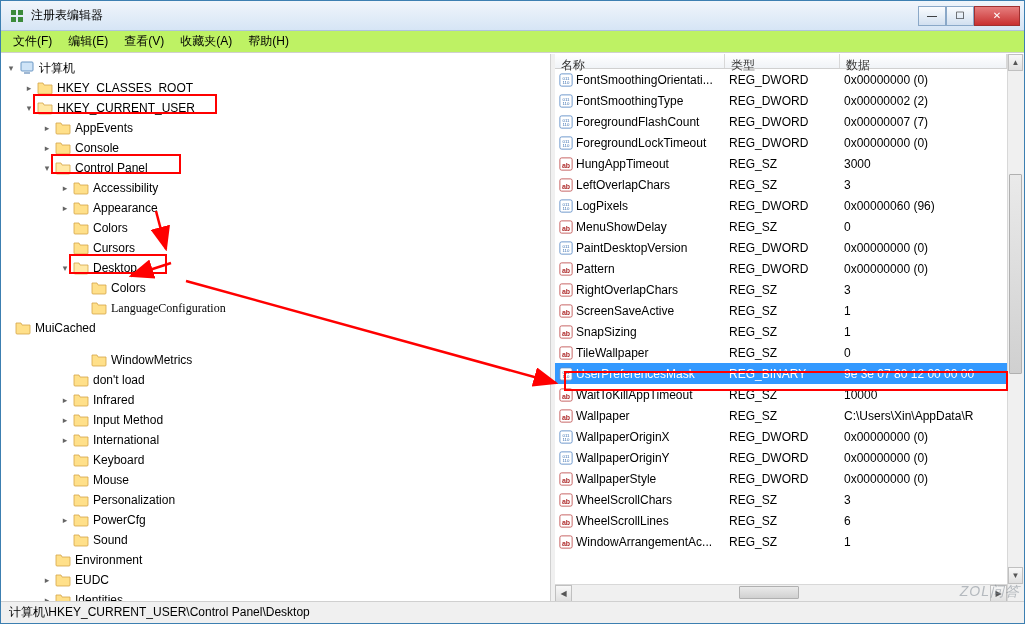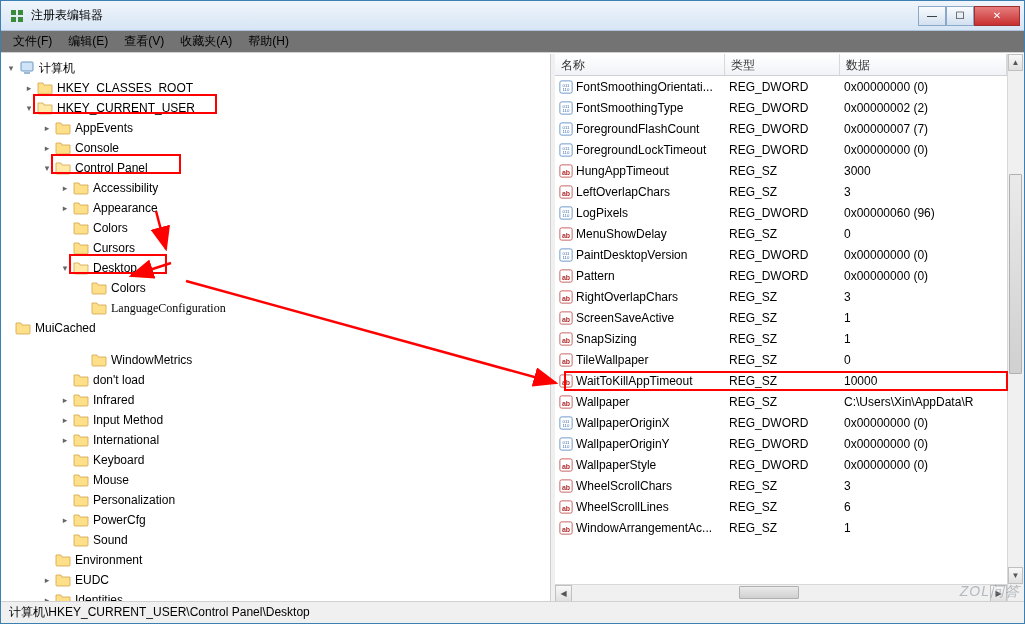--- a/index.html
+++ b/index.html
@@ -4,27 +4,27 @@
 <style>
 * { box-sizing: border-box; margin: 0; padding: 0; }
 body { font-family: "Microsoft YaHei", Tahoma, sans-serif; font-size: 12px; background: #fff; overflow: hidden; }
 .window { width: 1025px; height: 624px; border: 1px solid #3c7fb1; background: #fff; display: flex; flex-direction: column; position: relative; }
 .titlebar { height: 30px; background: linear-gradient(to bottom, #f0f5fb, #d6e5f5); display: flex; align-items: center; padding: 0 4px 0 8px; border-bottom: 1px solid #b0c4de; }
 .titlebar .app-icon { width: 16px; height: 16px; margin-right: 6px; }
 .titlebar .title { flex: 1; font-size: 12px; color: #000; }
 .win-controls { display: flex; gap: 0; }
 .win-btn { width: 28px; height: 20px; border: 1px solid #8aa8c8; background: linear-gradient(to bottom, #fafcfe, #d2e0f0); display: flex; align-items: center; justify-content: center; font-size: 10px; cursor: pointer; }
 .win-btn.close { background: linear-gradient(to bottom, #e67e7e, #c83030); color: #fff; width: 46px; border-color: #a03030; }
-.menubar { height: 22px; background: #737373; display: flex; align-items: center; padding: 0 4px; border-bottom: 1px solid #d0d0d0; }
+.menubar { height: 22px; background: #bef264; display: flex; align-items: center; padding: 0 4px; border-bottom: 1px solid #d0d0d0; }
 .menubar .menu-item { padding: 2px 8px; cursor: pointer; }
 .content { flex: 1; display: flex; overflow: hidden; border-top: 1px solid #fff; }
 .tree-pane { width: 550px; background: #fff; overflow: auto; border-right: 1px solid #d0d0d0; position: relative; padding-top: 4px; }
 .splitter { width: 4px; background: #f0f0f0; cursor: ew-resize; }
 .list-pane { flex: 1; background: #fff; display: flex; flex-direction: column; overflow: hidden; }
-.list-header { display: flex; background: linear-gradient(to bottom, #fff, #f0f3f7); border-bottom: 1px solid #d0d0d0; height: 22px; }
+.list-header { display: flex; background: linear-gradient(to bottom, #fff, #f0f3f7); border-bottom: 1px solid #d0d0d0; height: 15px; }
 .list-header .col { padding: 3px 6px; border-right: 1px solid #d8d8d8; font-size: 12px; color: #333; }
 .list-body { flex: 1; overflow: auto; position: relative; }
 .list-row { display: flex; height: 21px; align-items: center; }
 .list-row.sel { background: #3399ff; color: #fff; }
 .list-row .cell { padding: 0 4px; overflow: hidden; white-space: nowrap; text-overflow: ellipsis; display: flex; align-items: center; gap: 3px; }
 .col-name { width: 170px; }
 .col-type { width: 115px; }
 .col-data { flex: 1; }
 .reg-icon { width: 14px; height: 14px; flex-shrink: 0; }
 .statusbar { height: 22px; background: #f0f0f0; border-top: 1px solid #d0d0d0; padding: 3px 8px; font-size: 12px; display: flex; align-items: center; }
@@ -425,20 +425,32 @@
                 <div class="cell col-name">
                   <svg class="reg-icon" viewBox="0 0 16 16">
                     <rect x="1" y="1" width="14" height="14" rx="2" fill="#fff" stroke="#c05050"></rect>
                     <text x="8" y="12" text-anchor="middle" font-size="8" fill="#b03030" font-weight="bold">ab</text>
                   </svg>
                   <span>TileWallpaper</span>
                 </div>
                 <div class="cell col-type">REG_SZ</div>
                 <div class="cell col-data">0</div>
               </div>
+              <div class="list-row sel">
+                <div class="cell col-name">
+                  <svg class="reg-icon" viewBox="0 0 16 16">
+                    <rect x="1" y="1" width="14" height="14" rx="2" fill="#fff" stroke="#5c8bc6"></rect>
+                    <text x="8" y="8" text-anchor="middle" font-size="5" fill="#3a6fb0">011</text>
+                    <text x="8" y="13" text-anchor="middle" font-size="5" fill="#3a6fb0">110</text>
+                  </svg>
+                  <span>UserPreferencesMask</span>
+                </div>
+                <div class="cell col-type">REG_BINARY</div>
+                <div class="cell col-data">9e 3e 07 80 12 00 00 00</div>
+              </div>
               <div class="list-row">
                 <div class="cell col-name">
                   <svg class="reg-icon" viewBox="0 0 16 16">
                     <rect x="1" y="1" width="14" height="14" rx="2" fill="#fff" stroke="#c05050"></rect>
                     <text x="8" y="12" text-anchor="middle" font-size="8" fill="#b03030" font-weight="bold">ab</text>
                   </svg>
                   <span>WaitToKillAppTimeout</span>
                 </div>
                 <div class="cell col-type">REG_SZ</div>
                 <div class="cell col-data">10000</div>

